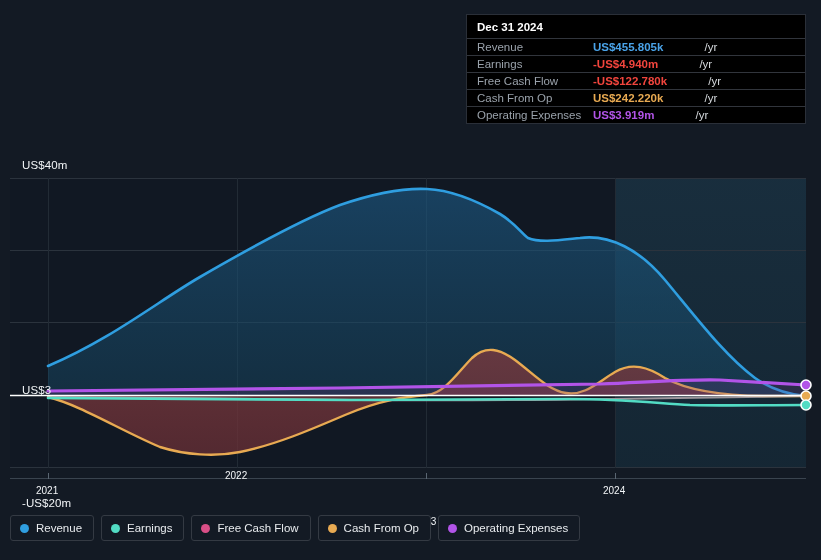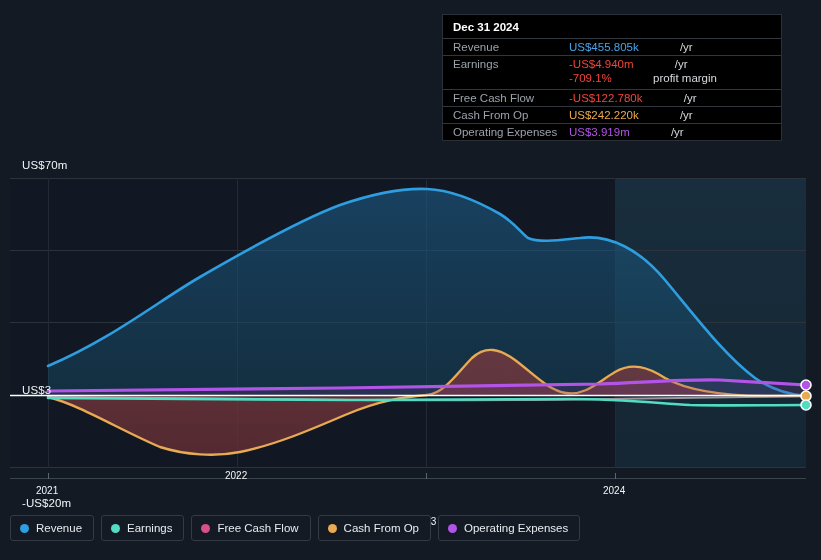--- a/index.html
+++ b/index.html
@@ -35,21 +35,21 @@
   .x-label {
     position: absolute;
     color: #f2f5f7;
     font-size: 10px;
     white-space: nowrap;
   }
 
   
   #tooltip {
     position: absolute;
-    left: 442px; top: 14px;
+    left: 466px; top: 14px;
     width: 340px;
     background: #000000;
     border: 1px solid #2a2f38;
     padding: 0;
     z-index: 40;
   }
   #tooltip .tt-title {
     color: #ffffff;
     font-size: 11.5px;
     font-weight: bold;
@@ -63,21 +63,21 @@
     min-height: 17px;
   }
   .tt-row.sub { border-top: none; padding-top: 0; padding-bottom: 3px; }
   .tt-key {
     color: #9aa2ab;
     font-size: 11.5px;
     width: 116px;
     flex: 0 0 116px;
   }
   .tt-valwrap { font-size: 11.5px; white-space: nowrap; }
-  .tt-val { font-weight: normal; }
+  .tt-val { font-weight: bold; }
   .tt-unit { color: #d6dade; font-weight: normal; margin-left: 38px; }
 
   
   #legend {
     position: absolute;
     left: 10px; top: 515px;
     display: flex;
     gap: 7px;
   }
   .legend-item {
@@ -185,45 +185,41 @@
 
       <line x1="10" y1="478.5" x2="806" y2="478.5" stroke="#3a444f" stroke-width="1"></line>
       <g stroke="#5a6672" stroke-width="1">
         <line x1="48.5" y1="473" x2="48.5" y2="479"></line>
         <line x1="237.5" y1="473" x2="237.5" y2="479"></line>
         <line x1="426.5" y1="473" x2="426.5" y2="479"></line>
         <line x1="615.5" y1="473" x2="615.5" y2="479"></line>
       </g>
     </svg>
 
-    <div class="y-label" style="left:22px; top:159px;">US$70m</div>
+    <div class="y-label" style="left:22px; top:159px;">US$40m</div>
     <div class="y-label" style="left:22px; top:384px;">US$3</div>
     <div class="y-label" style="left:22px; top:459px;margin-top:38px;">-US$20m</div>
 
     <div class="x-label" style="left:36px; top:485px;">2021</div>
     <div class="x-label" style="left:225px; top:470px;">2022</div>
     <div class="x-label" style="left:414px; top:485px;margin-top:31px;">2023</div>
     <div class="x-label" style="left:603px; top:485px;">2024</div>
   </div>
 
   <div id="tooltip">
     <div class="tt-title">Dec 31 2024</div>
     <div id="tooltip-rows">
         <div class="tt-row">
           <div class="tt-key">Revenue</div>
           <div class="tt-valwrap"><span class="tt-val" style="color: rgb(74, 163, 232);">US$455.805k</span><span class="tt-unit"> /yr</span></div>
         </div>
         <div class="tt-row">
           <div class="tt-key">Earnings</div>
           <div class="tt-valwrap"><span class="tt-val" style="color: rgb(242, 69, 61);">-US$4.940m</span><span class="tt-unit"> /yr</span></div>
         </div>
-        <div class="tt-row sub">
-          <div class="tt-key"></div>
-          <div class="tt-valwrap"><span class="tt-val" style="color: rgb(242, 69, 61);">-709.1%</span><span class="tt-unit"> profit margin</span></div>
-        </div>
         <div class="tt-row">
           <div class="tt-key">Free Cash Flow</div>
           <div class="tt-valwrap"><span class="tt-val" style="color: rgb(242, 69, 61);">-US$122.780k</span><span class="tt-unit"> /yr</span></div>
         </div>
         <div class="tt-row">
           <div class="tt-key">Cash From Op</div>
           <div class="tt-valwrap"><span class="tt-val" style="color: rgb(232, 170, 82);">US$242.220k</span><span class="tt-unit"> /yr</span></div>
         </div>
         <div class="tt-row">
           <div class="tt-key">Operating Expenses</div>

